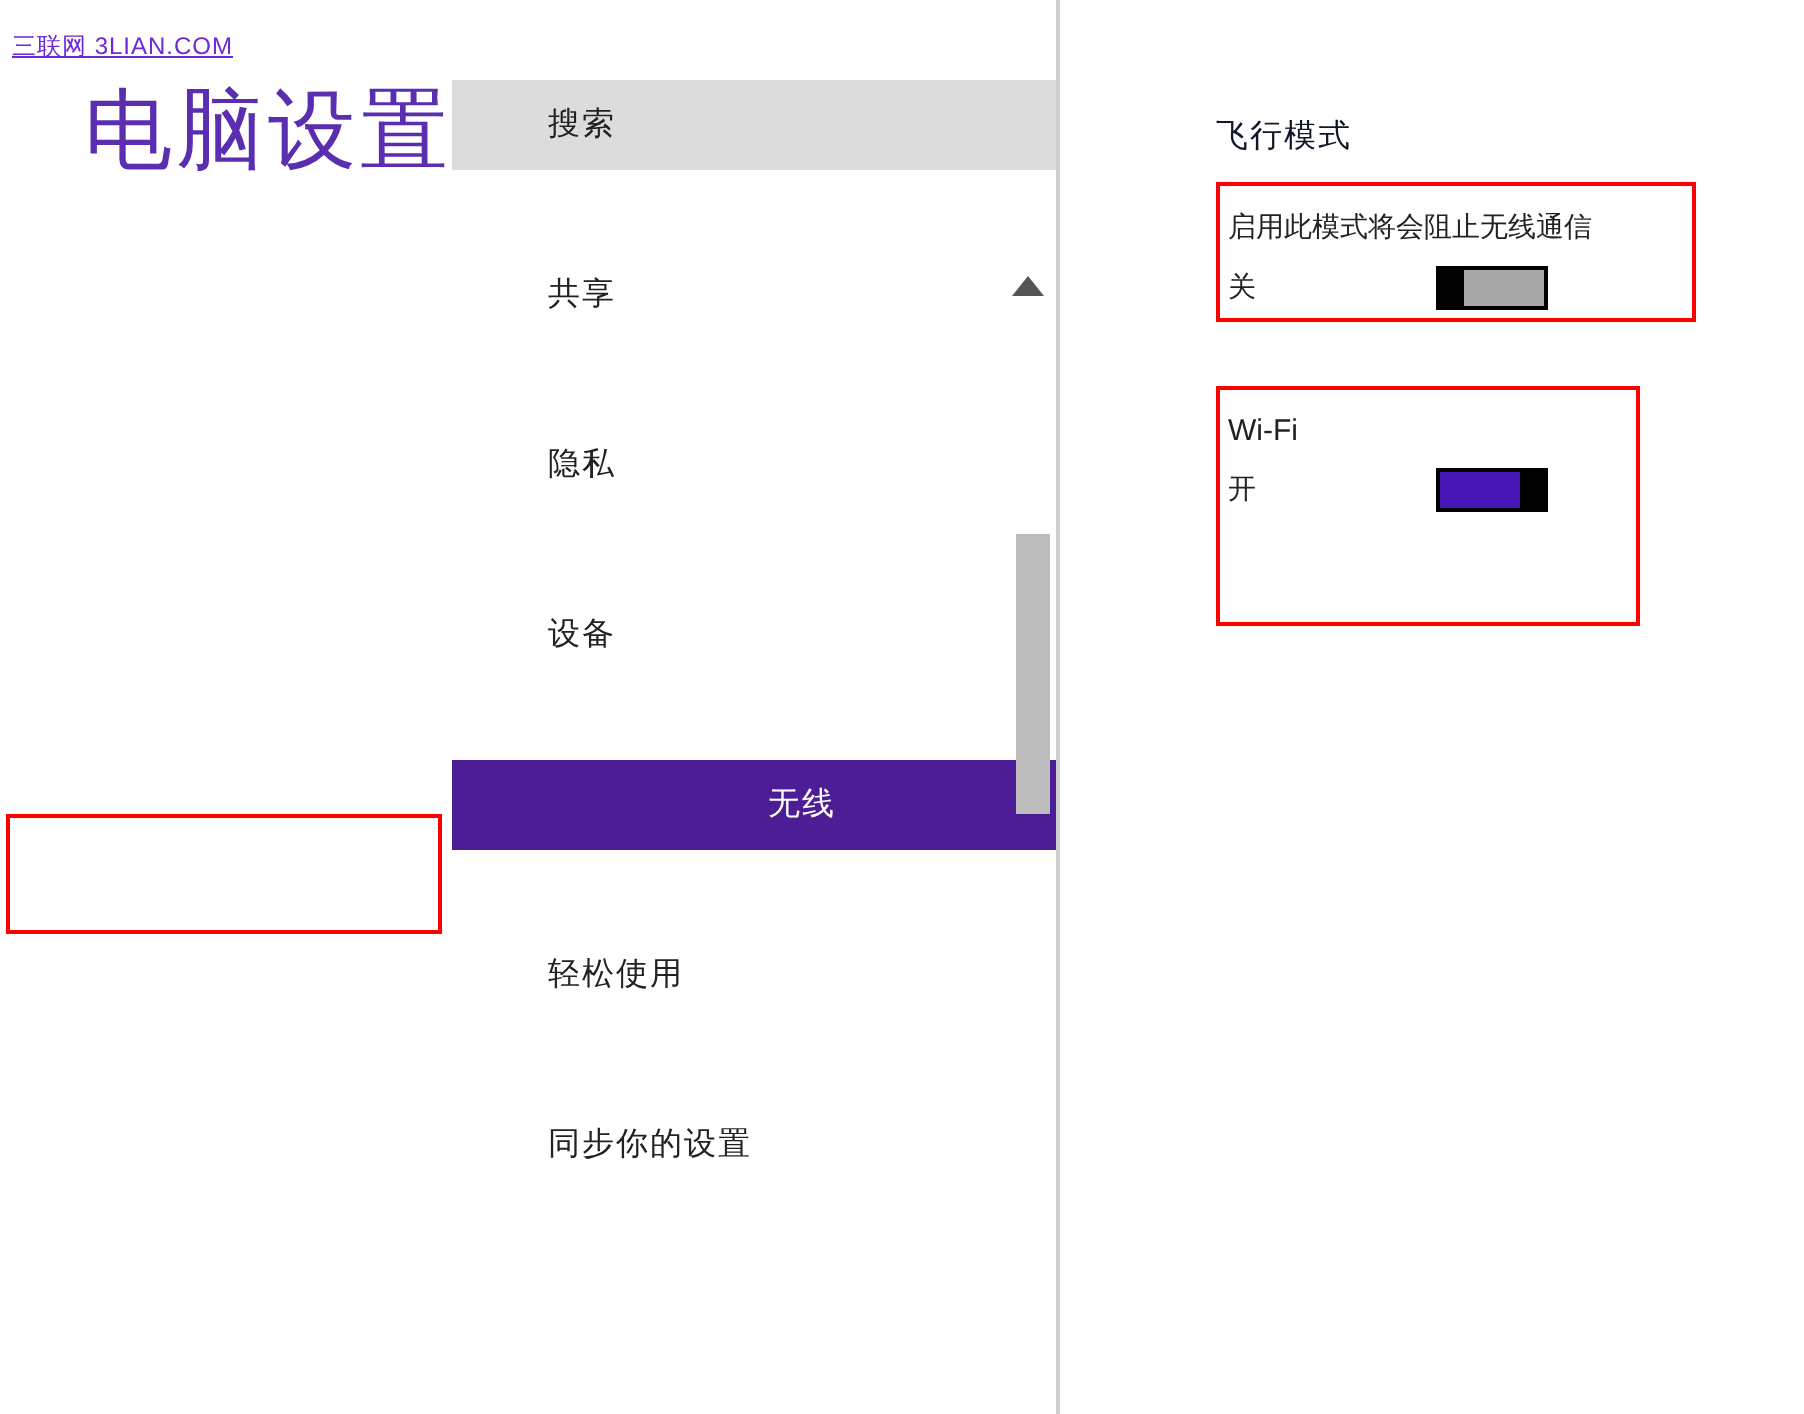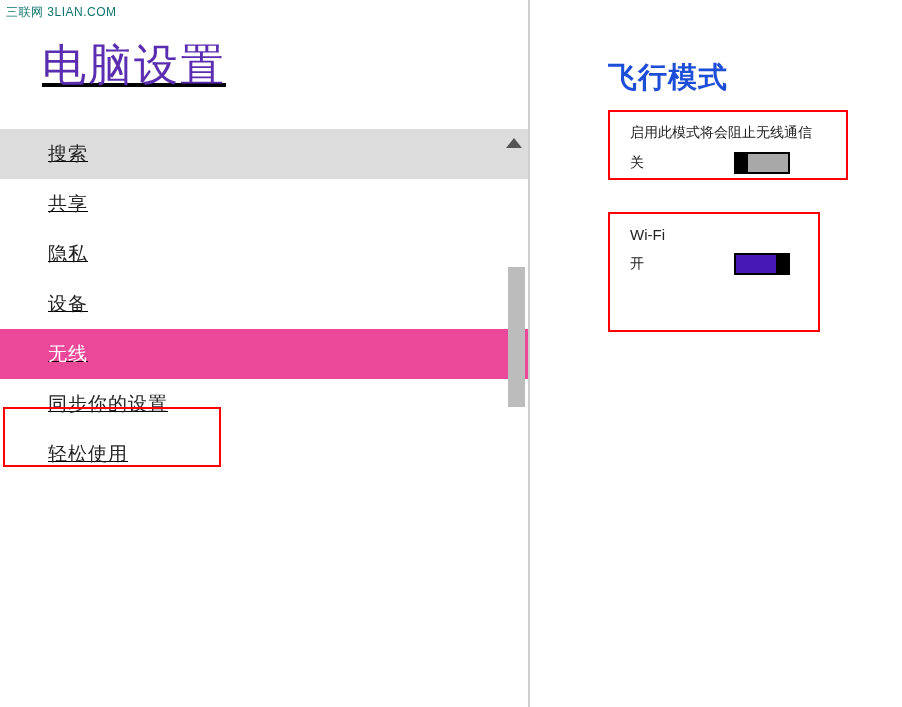--- a/index.html
+++ b/index.html
@@ -10,66 +10,67 @@
     }
     body {
       width: 902px;
       height: 707px;
       background: #ffffff;
       position: relative;
       overflow: hidden;
     }
     .watermark {
       position: absolute;
-      top: 4px;
+      top: 15px;
       left: 6px;
       font-size: 12px;
-      color: #0f766e;
+      color: #6d28d9;
       letter-spacing: 0.5px;
       z-index: 0;
+      text-decoration: underline;
     }
     .layout {
       display: flex;
       width: 100%;
       height: 100%;
     }
     .sidebar {
       width: 530px;
       height: 100%;
       position: relative;
       border-right: 2px solid #cfcfcf;
       display: flex;
-      flex-direction: column;
-      text-decoration: underline;
     }
     .page-title {
       font-size: 44px;
       font-weight: 300;
       color: #5a2db1;
       padding: 36px 0 34px 42px;
       letter-spacing: 2px;
     }
     .nav-container {
       position: relative;
       flex: 1;
     }
     .nav-item {
-      font-size: 19px;
+      font-size: 16px;
       color: #222;
       padding: 12px 0 12px 48px;
       letter-spacing: 1px;
       cursor: pointer;
       position: relative;
+      margin-top: 40px;
     }
     .nav-item.hovered {
       background: #dcdcdc;
     }
     .nav-item.selected {
-      background: #ec4899;
+      background: #4c1d95;
       color: #ffffff;
+      text-align: center;
     }
     .highlight-box-nav {
       position: absolute;
       border: 2px solid #ff0000;
       left: 3px;
       top: 407px;
       width: 218px;
       height: 60px;
       pointer-events: none;
     }
@@ -89,32 +90,31 @@
       top: 267px;
       width: 17px;
       height: 140px;
       background: #bcbcbc;
     }
     .content {
       flex: 1;
       padding: 58px 20px 0 78px;
     }
     .section-title {
-      font-size: 29px;
-      color: #1d4ed8;
+      font-size: 16px;
+      color: #0f172a;
       margin-bottom: 12px;
       letter-spacing: 1px;
-      font-weight: bold;
     }
     .setting-group {
       margin-bottom: 32px;
       position: relative;
     }
     .setting-box {
-      padding: 12px 16px 16px 20px;
+      padding: 12px 16px 16px 4px;
       position: relative;
     }
     .highlight-red {
       border: 2px solid #ff0000;
     }
     .setting-label {
       font-size: 14px;
       color: #222;
       margin-bottom: 10px;
     }
@@ -182,22 +182,22 @@
   <div class="sidebar">
     <div class="page-title">电脑设置</div>
 
     <div class="nav-container">
 
       <div class="nav-item hovered">搜索</div>
       <div class="nav-item">共享</div>
       <div class="nav-item">隐私</div>
       <div class="nav-item">设备</div>
       <div class="nav-item selected">无线</div>
+      <div class="nav-item">轻松使用</div>
       <div class="nav-item">同步你的设置</div>
-      <div class="nav-item">轻松使用</div>
 
     </div>
 
     <div class="scroll-indicator-up"></div>
     <div class="scrollbar-thumb"></div>
   </div>
 
   <div class="content">
 
     <div class="setting-group">

